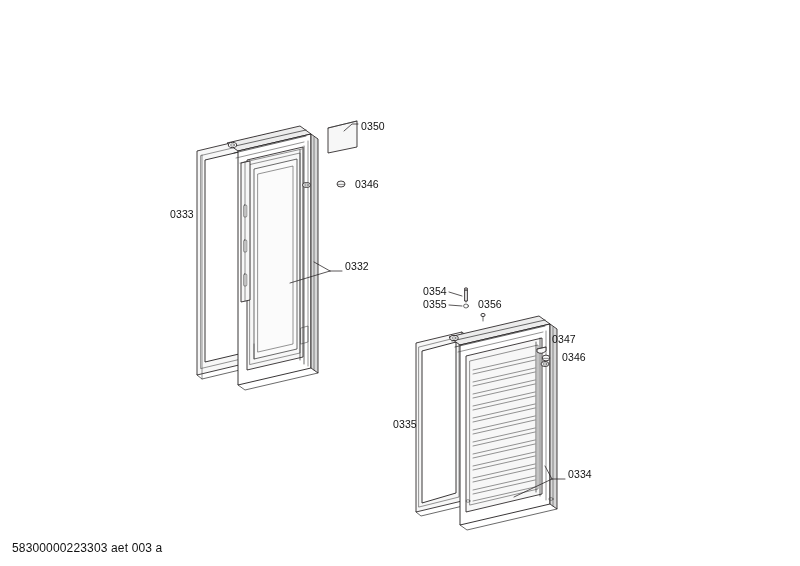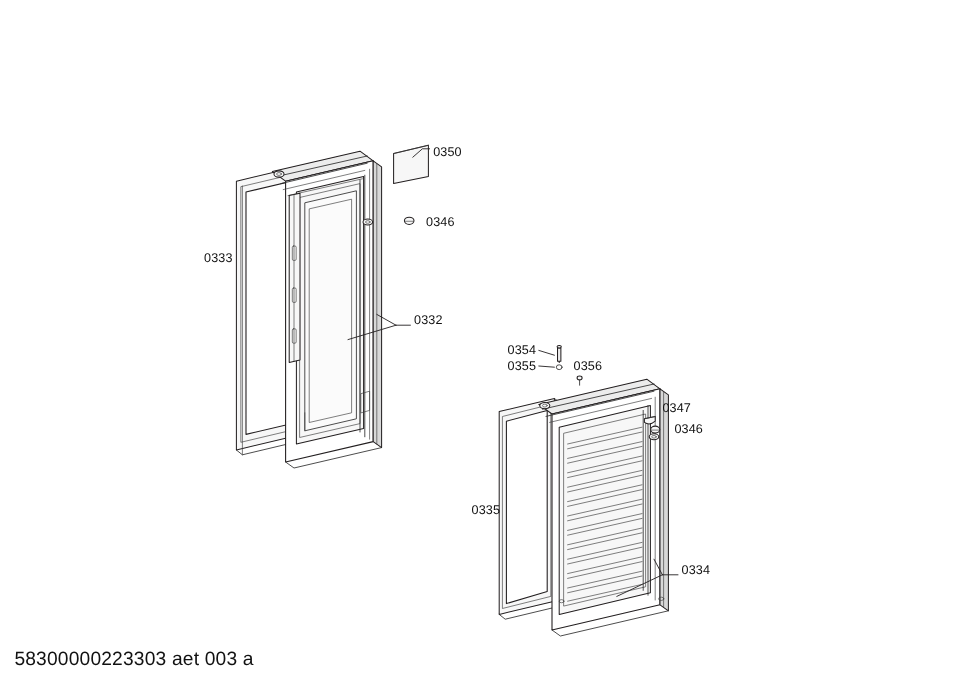--- a/index.html
+++ b/index.html
@@ -90,21 +90,21 @@
     font-family: "Liberation Sans", sans-serif;
     font-size: 10.5px;
     fill: #111111;
     letter-spacing: 0.1px;
   }
   .footer-text {
     position: absolute;
     left: 12px;
     top: 541px;
     font-family: "Liberation Sans", sans-serif;
-    font-size: 16px;
+    font-size: 12px;
     color: #111111;
     white-space: nowrap;
     letter-spacing: 0.15px;
   }
 </style>
 </head>
 <body>
 
 <div id="diagram-root">
   <svg class="diagram" viewBox="0 0 800 566" xmlns="http://www.w3.org/2000/svg">

